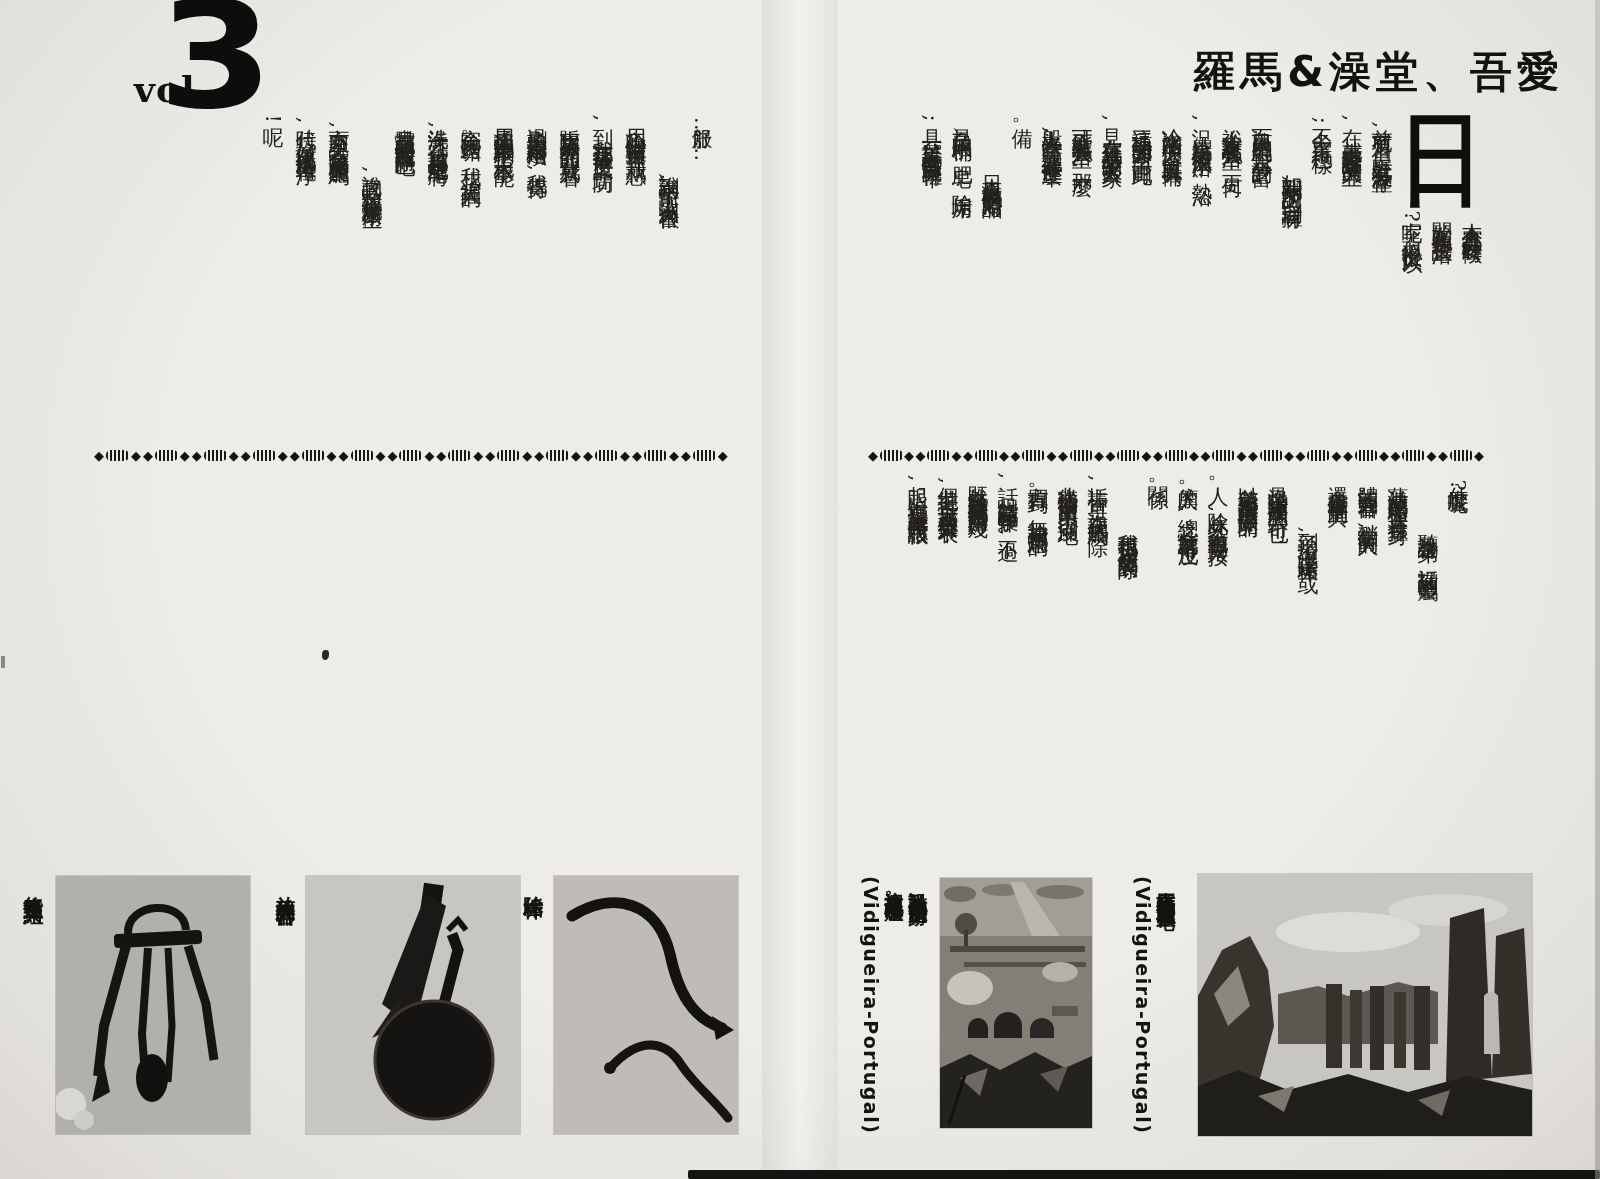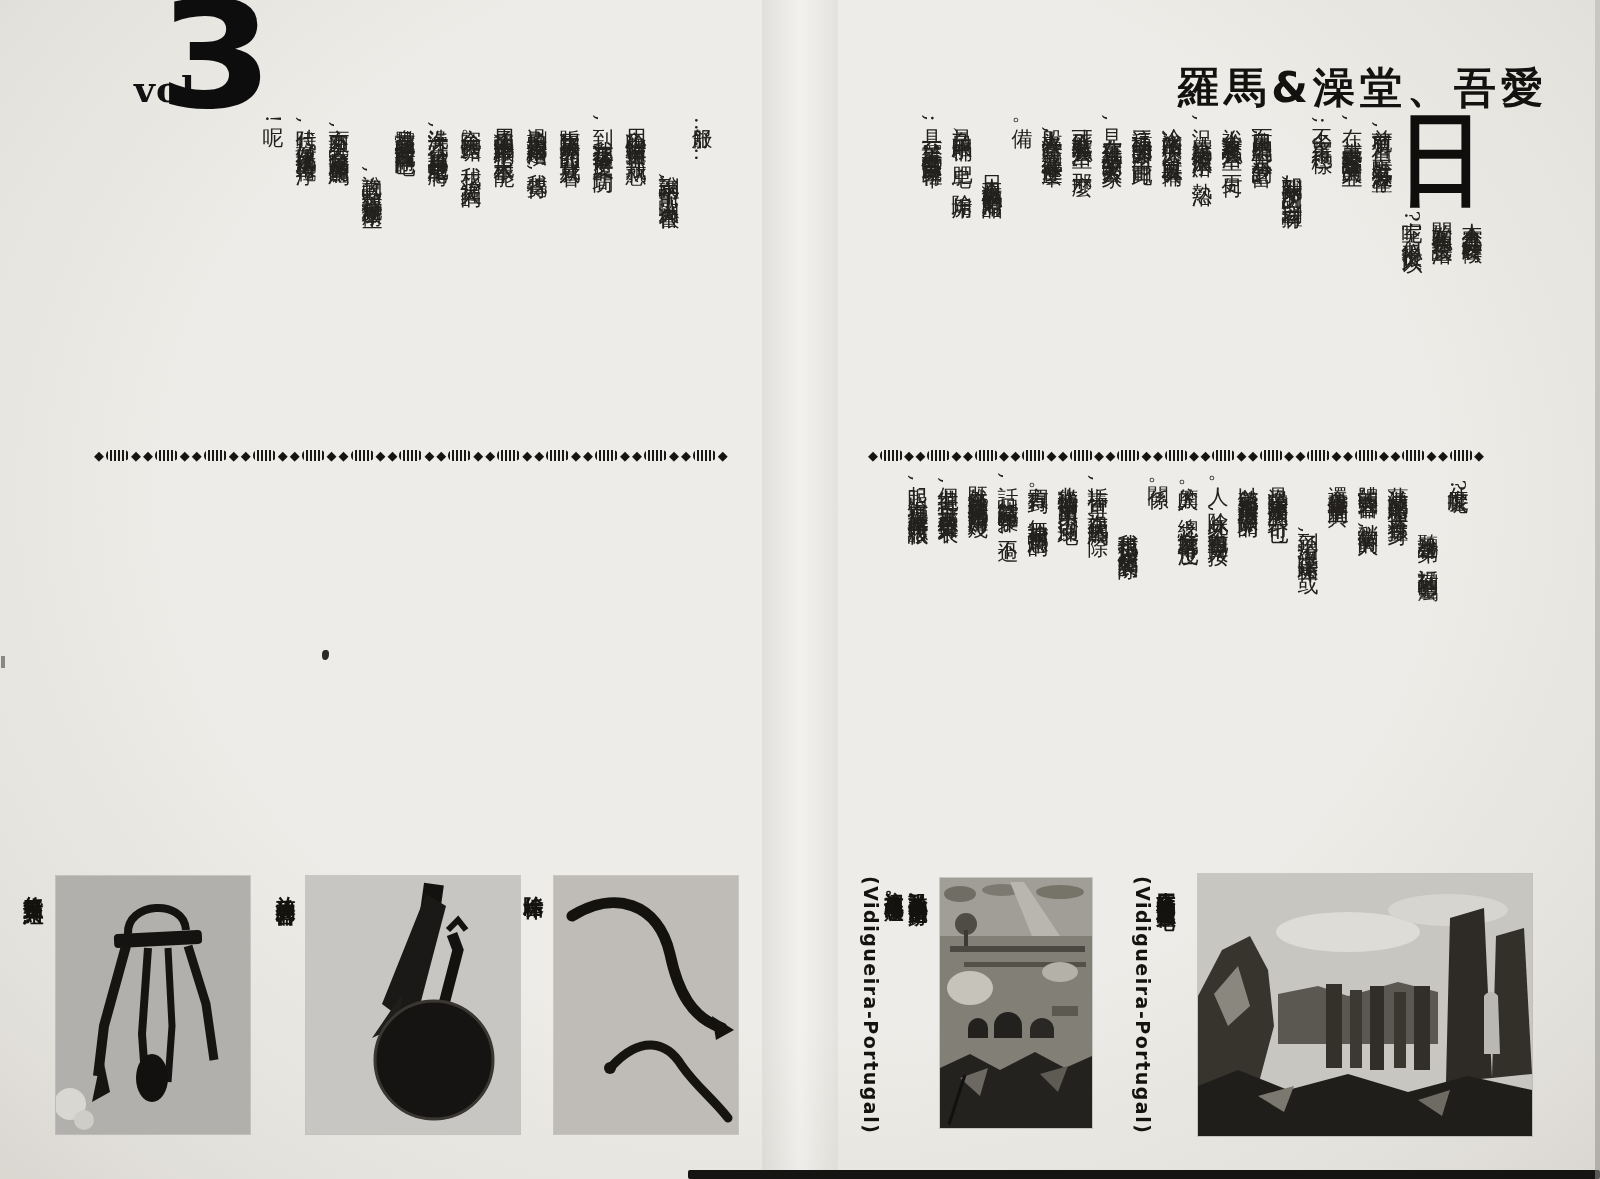--- a/index.html
+++ b/index.html
@@ -9,21 +9,21 @@
          background:radial-gradient(ellipse at 50% 42%,#edecE8 55%,#e3e1db 85%,#d9d7d0 100%);
          color:#1d1b19;}
   
   .gutter{position:absolute;left:762px;top:0;width:76px;height:100%;
           background:linear-gradient(90deg,rgba(0,0,0,.05),rgba(255,255,255,.28) 50%,rgba(0,0,0,.04));}
   
   .vol-label{position:absolute;left:86px;top:68px;font-family:"DejaVu Serif",serif;
              font-weight:700;font-size:36px;letter-spacing:1px;color:#111;margin-left:48px;}
   .vol-number{position:absolute;left:158px;top:-18px;font-weight:700;font-size:148px;
               color:#0d0d0d;transform:scaleX(1.12);transform-origin:left top;line-height:1;}
-  .page-title{position:absolute;right:36px;top:44px;margin:16px;font-size:42px;font-weight:700;
+  .page-title{position:absolute;right:36px;top:44px;margin:0;font-size:42px;font-weight:700;
               letter-spacing:5px;color:#141210;}
   
   .vblock{position:absolute;writing-mode:vertical-rl;text-orientation:mixed;
           font-family:"DejaVu Serif",serif;color:#23211e;}
   .vblock p{margin:0 0 0 9px;padding:0;font-size:21px;line-height:1;letter-spacing:2.4px;
             white-space:nowrap;}
   .vblock.wide p{margin-left:12px;}
   .right-top{top:112px;right:118px;height:348px;}
   .right-bottom{top:470px;right:132px;height:352px;}
   .left-top{top:112px;right:888px;height:348px;}

